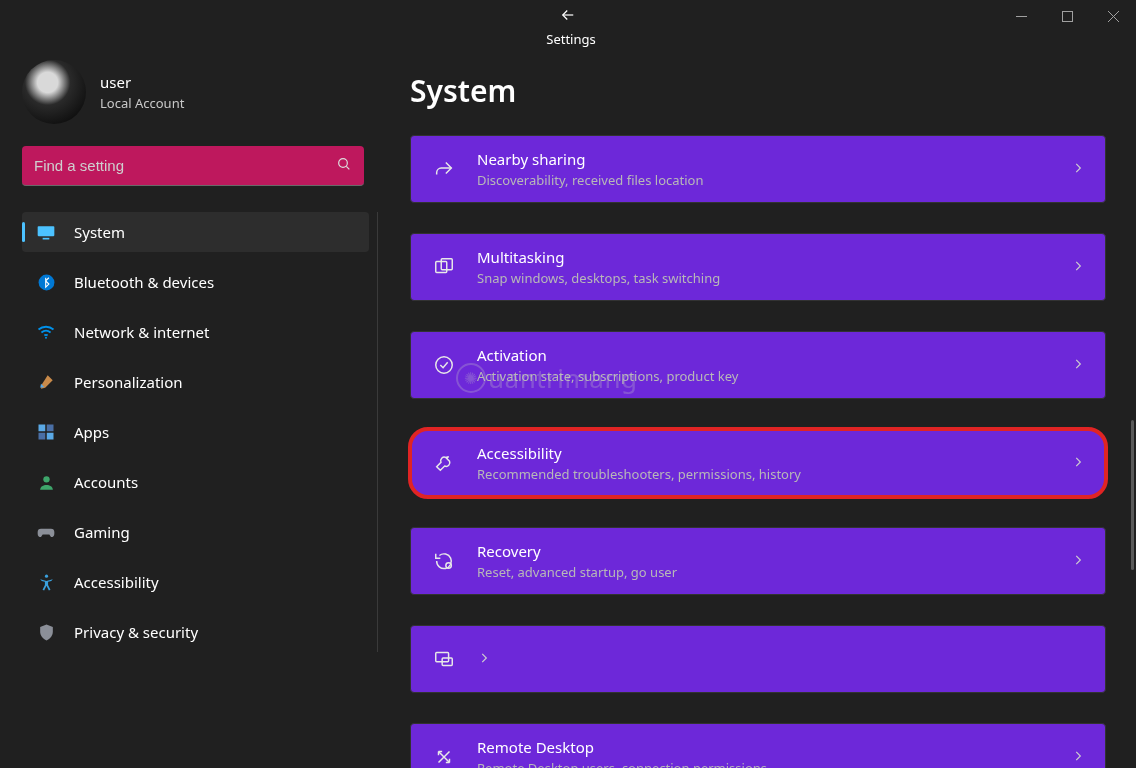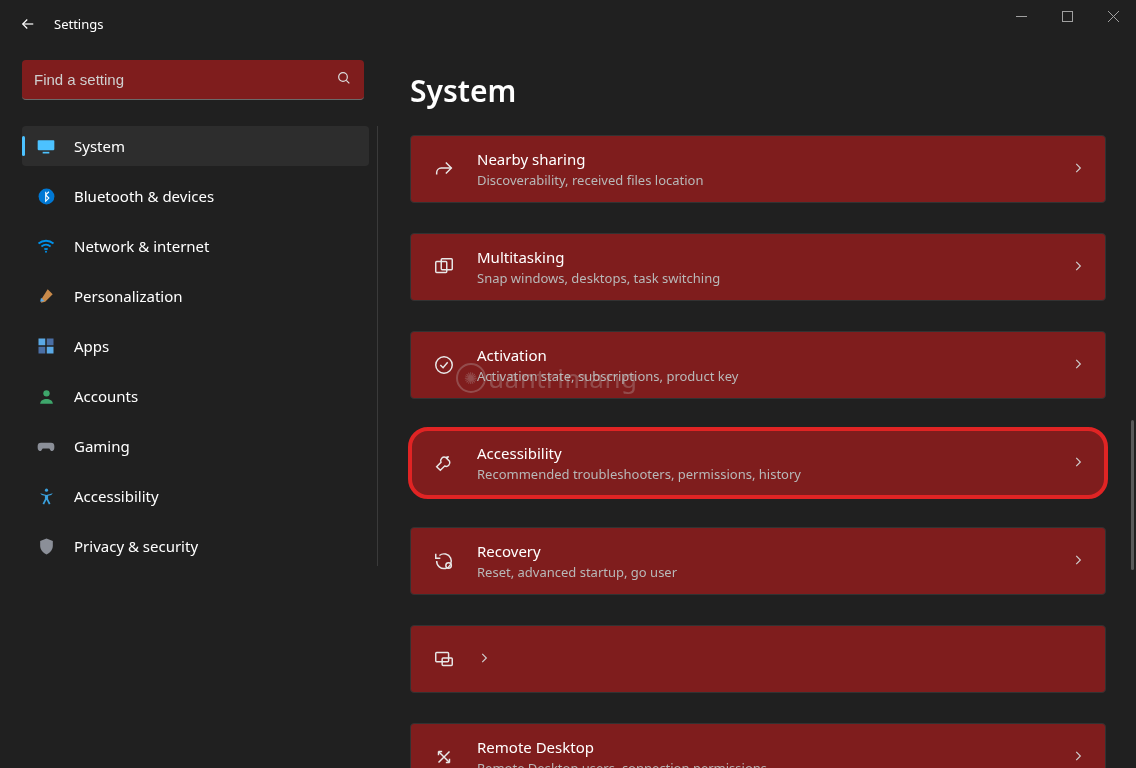--- a/index.html
+++ b/index.html
@@ -10,20 +10,21 @@
     font-family: "Segoe UI", system-ui, sans-serif;
     font-size: 14px;
     position: relative;
   }
   
   .titlebar {
     height: 48px;
     display: flex;
     align-items: center;
     padding: 0 8px;
+    flex-direction: column;
   }
   .titlebar .back-btn {
     width: 40px;
     height: 40px;
     display: flex;
     align-items: center;
     justify-content: center;
     cursor: pointer;
     color: #ffffff;
   }
@@ -65,21 +66,21 @@
   .avatar {
     width: 64px; height: 64px;
     border-radius: 50%;
     background: radial-gradient(circle at 40% 35%, #d9d9d9 0 18%, #2a2a2a 40%, #000 100%);
   }
   .profile .uname { font-size: 15px; color: #ffffff; }
   .profile .acct { font-size: 13px; color: #c8c8c8; margin-top: 2px; }
   .searchbox {
     width: 342px;
     height: 40px;
-    background: #7f1d1d;
+    background: #be185d;
     border-bottom: 1px solid #6a6a6a;
     border-radius: 4px;
     display: flex;
     align-items: center;
     padding: 0 12px;
     margin-bottom: 26px;
   }
   .searchbox input {
     flex: 1;
     background: transparent;
@@ -138,21 +139,21 @@
     font-weight: 600;
     margin-bottom: 24px;
     color: #ffffff;
   }
   .cards {
     display: flex;
     flex-direction: column;
     gap: 4px;
   }
   .card {
-    background: #7f1d1d;
+    background: #6d28d9;
     border: 1px solid #323232;
     border-radius: 4px;
     height: 68px;
     display: flex;
     align-items: center;
     padding: 0 20px;
     cursor: pointer;
     gap: 20px;
   }
   .card.highlight {
@@ -226,20 +227,27 @@
   <div class="wc">
     <svg width="11" height="11" viewBox="0 0 11 11" stroke="currentColor" stroke-width="1">
         <path d="M0 0 L11 11 M11 0 L0 11"></path>
       </svg>
   </div>
 </div>
 
 <div class="content">
 
   <div class="sidebar">
+    <div class="profile">
+      <div class="avatar"></div>
+      <div>
+        <div class="uname">user</div>
+        <div class="acct">Local Account</div>
+      </div>
+    </div>
 
     <div class="searchbox">
       <input type="text" placeholder="Find a setting" style="">
       <span class="sicon">
         <svg width="16" height="16" viewBox="0 0 24 24" fill="none" stroke="currentColor" stroke-width="1.8">
             <circle cx="10.5" cy="10.5" r="6.5"></circle>
             <path d="M20 20l-4.5-4.5"></path>
           </svg>
       </span>
     </div>

